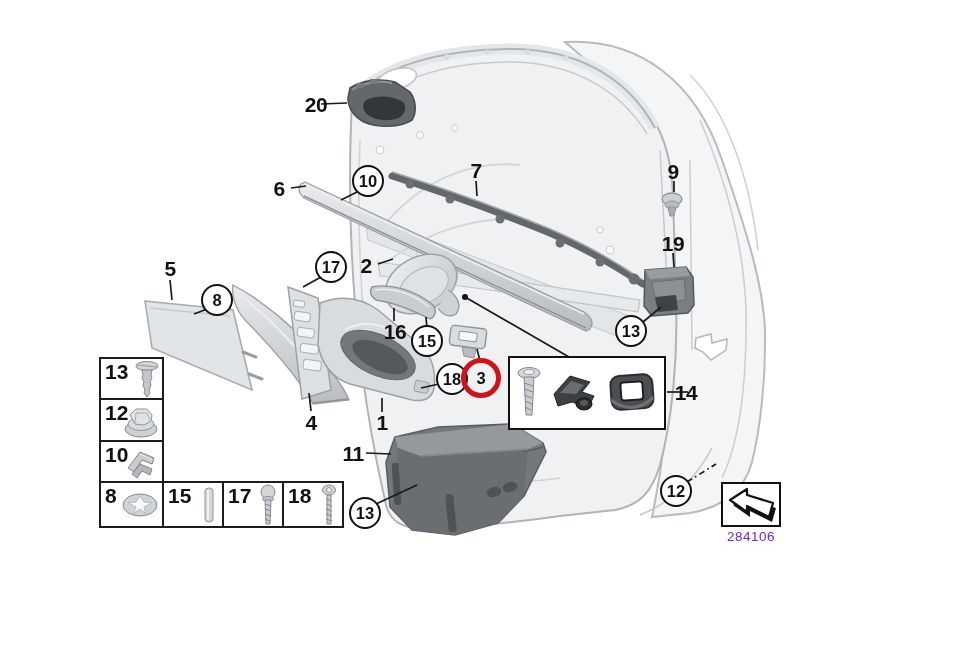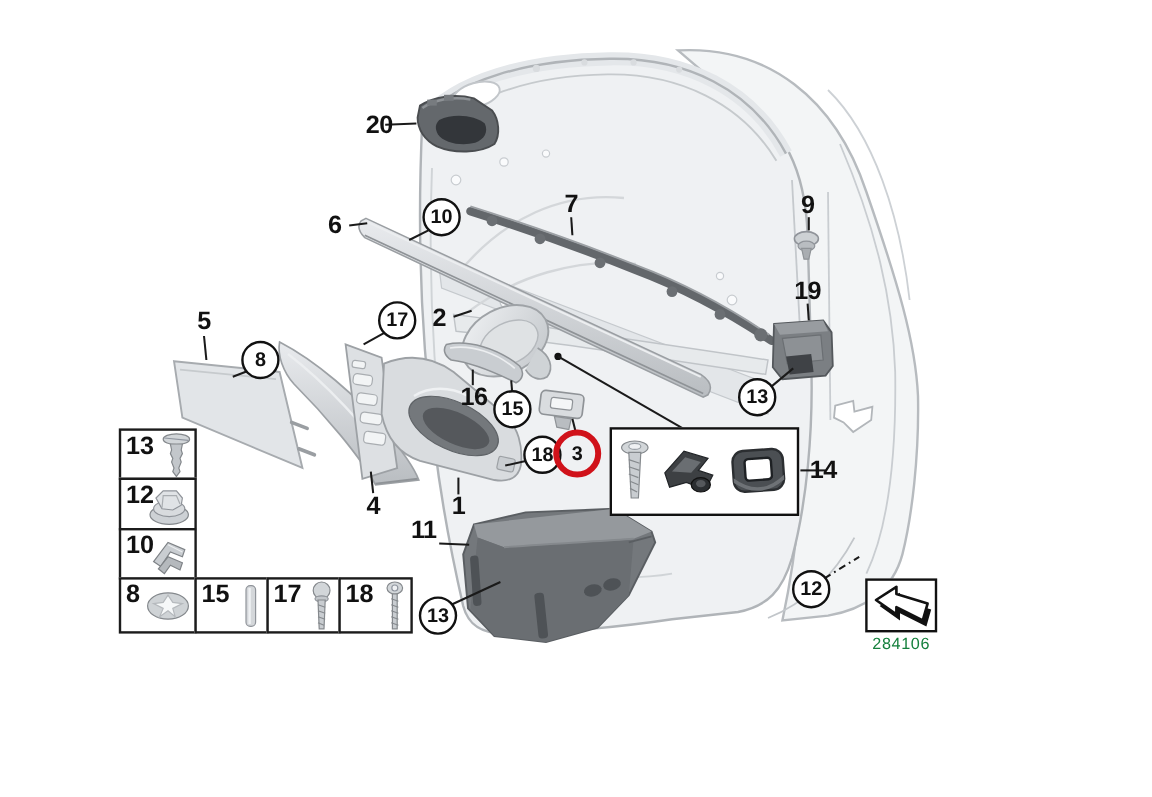--- a/index.html
+++ b/index.html
@@ -25,21 +25,21 @@
 
   
   .kitbox{position:absolute;left:508px;top:356px;width:158px;height:74px;border:2.5px solid #111;
           background:#fff;z-index:20;box-sizing:border-box;display:flex;align-items:center;
           justify-content:space-evenly;}
 
   
   .dirbox{position:absolute;left:721px;top:482px;width:60px;height:45px;border:2px solid #111;
           background:#fff;z-index:20;box-sizing:border-box;display:flex;align-items:center;justify-content:center;}
   .dcode{position:absolute;left:712px;top:529px;width:78px;text-align:center;z-index:20;
-         font-size:13.5px;color:#15803d;letter-spacing:0.5px;}
+         font-size:13.5px;color:#6d28d9;letter-spacing:0.5px;}
 </style>
 </head>
 <body>
 
 <div class="stage">
 
 <svg id="scene" width="960" height="664" viewBox="0 0 960 664">
   <defs>
     <linearGradient id="gSilver" x1="0" y1="0" x2="0" y2="1">
       <stop offset="0" stop-color="#e9ebee"></stop>
@@ -270,21 +270,21 @@
     </div>
       <div class="callout plain" style="left: 686px; top: 392px;">
       <span>14</span>
     </div>
       <div class="callout plain" style="left: 311px; top: 422px;">
       <span>4</span>
     </div>
       <div class="callout plain" style="left: 382px; top: 422px;">
       <span>1</span>
     </div>
-      <div class="callout plain" style="left: 353px; top: 442px;">
+      <div class="callout plain" style="left: 353px; top: 453px;">
       <span>11</span>
     </div>
       <div class="callout circled" style="left: 365px; top: 513px;">
       <span>13</span>
     </div>
       <div class="callout circled" style="left: 676px; top: 491px;">
       <span>12</span>
     </div>
 </div>
 

